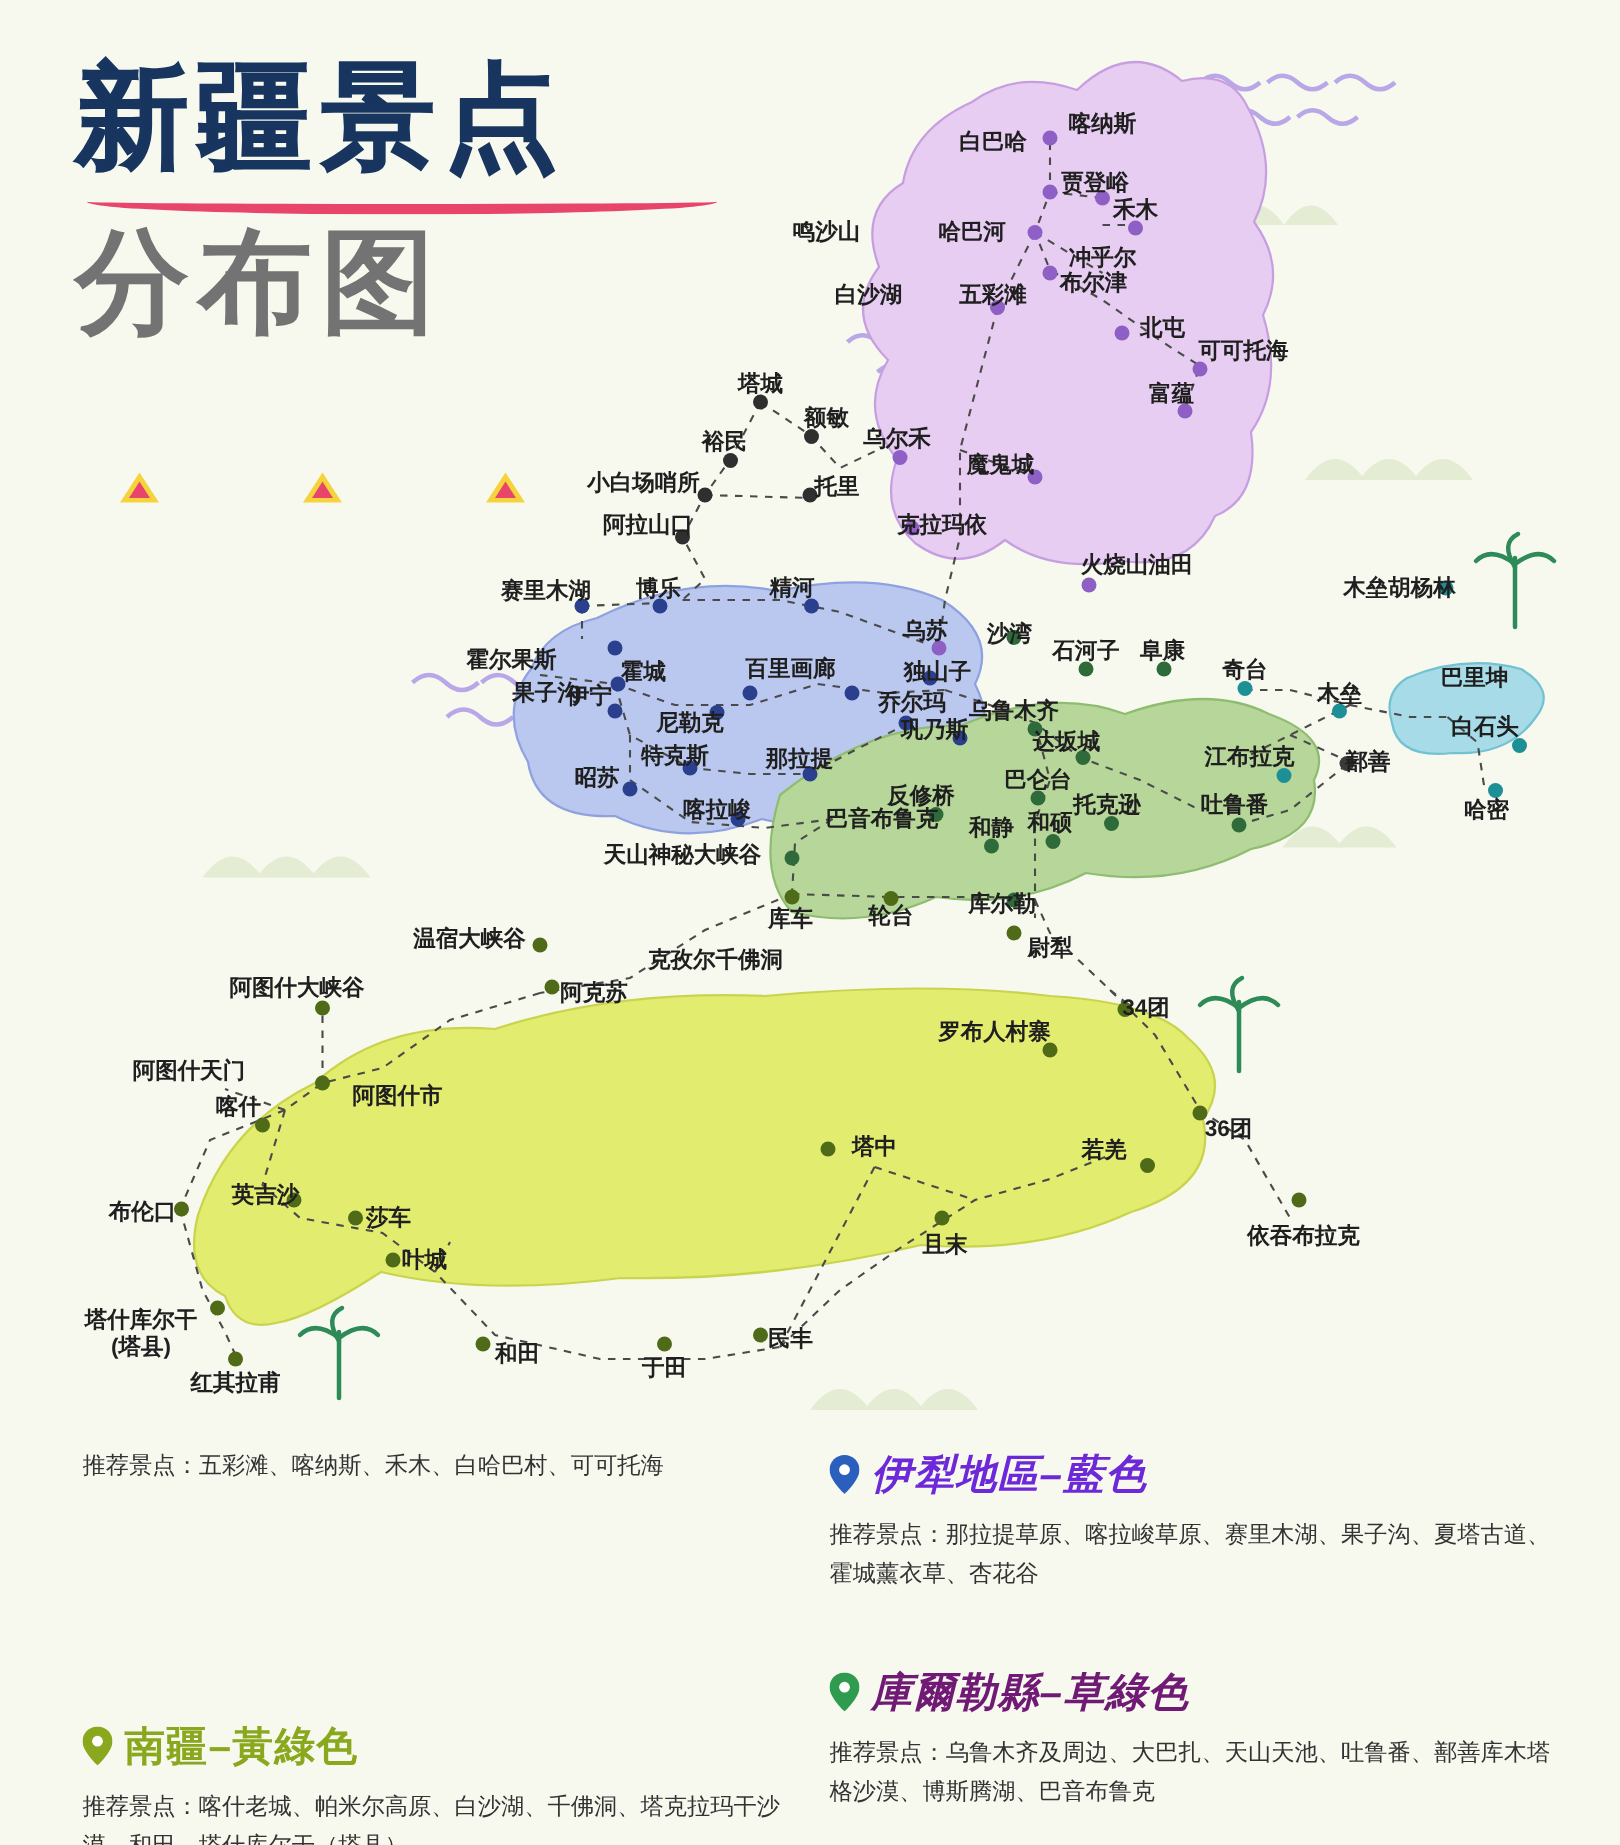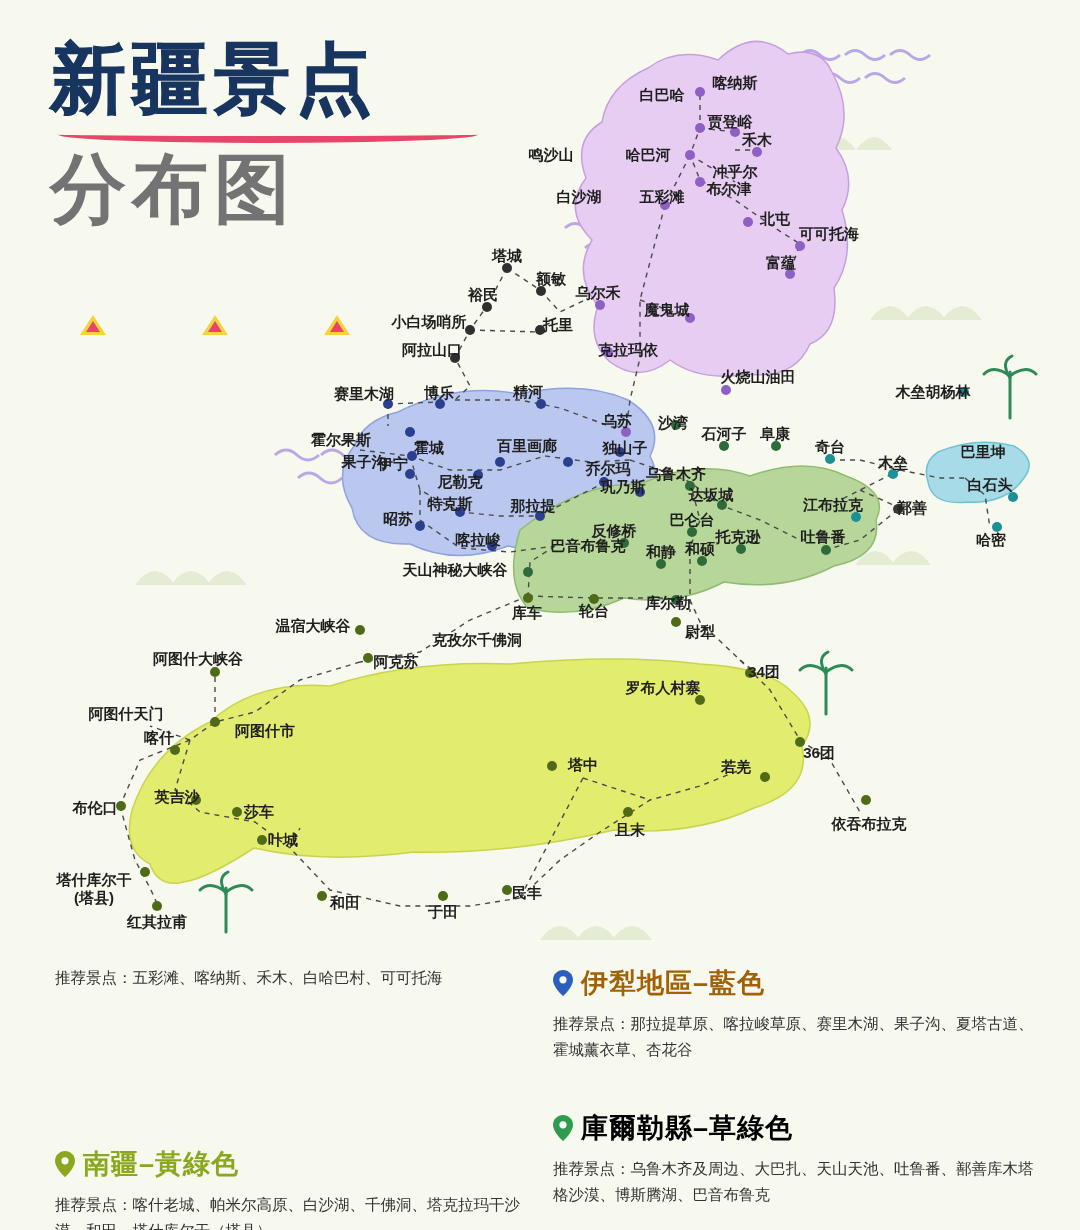--- a/index.html
+++ b/index.html
@@ -43,23 +43,23 @@
 
   
   .legend{position:absolute;left:0;top:965px;width:1080px;}
   .legend-col{position:absolute;width:490px;}
   .legend-head{display:flex;align-items:center;gap:8px;margin-bottom:10px;}
   .pin{width:20px;height:26px;position:relative;flex:0 0 auto;}
   .pin svg{display:block;}
   .legend-title{font-size:27px;font-weight:bold;letter-spacing:1px;}
   .legend-body{font-size:15.5px;color:#333;line-height:26px;}
   .purple-t{color:#8b4fc0;}
-  .blue-t{color:#a16207;}
+  .blue-t{color:#6d28d9;font-style:italic;}
   .yg-t{color:#8aa81e;}
-  .gg-t{color:#000000;}
+  .gg-t{color:#701a75;font-style:italic;}
 </style>
 </head>
 <body>
 
 <div class="canvas">
 
   <div class="title-wrap">
     <div class="title-main">新疆景点</div>
     <div class="title-underline"></div>
     <div class="title-sub">分布图</div>

